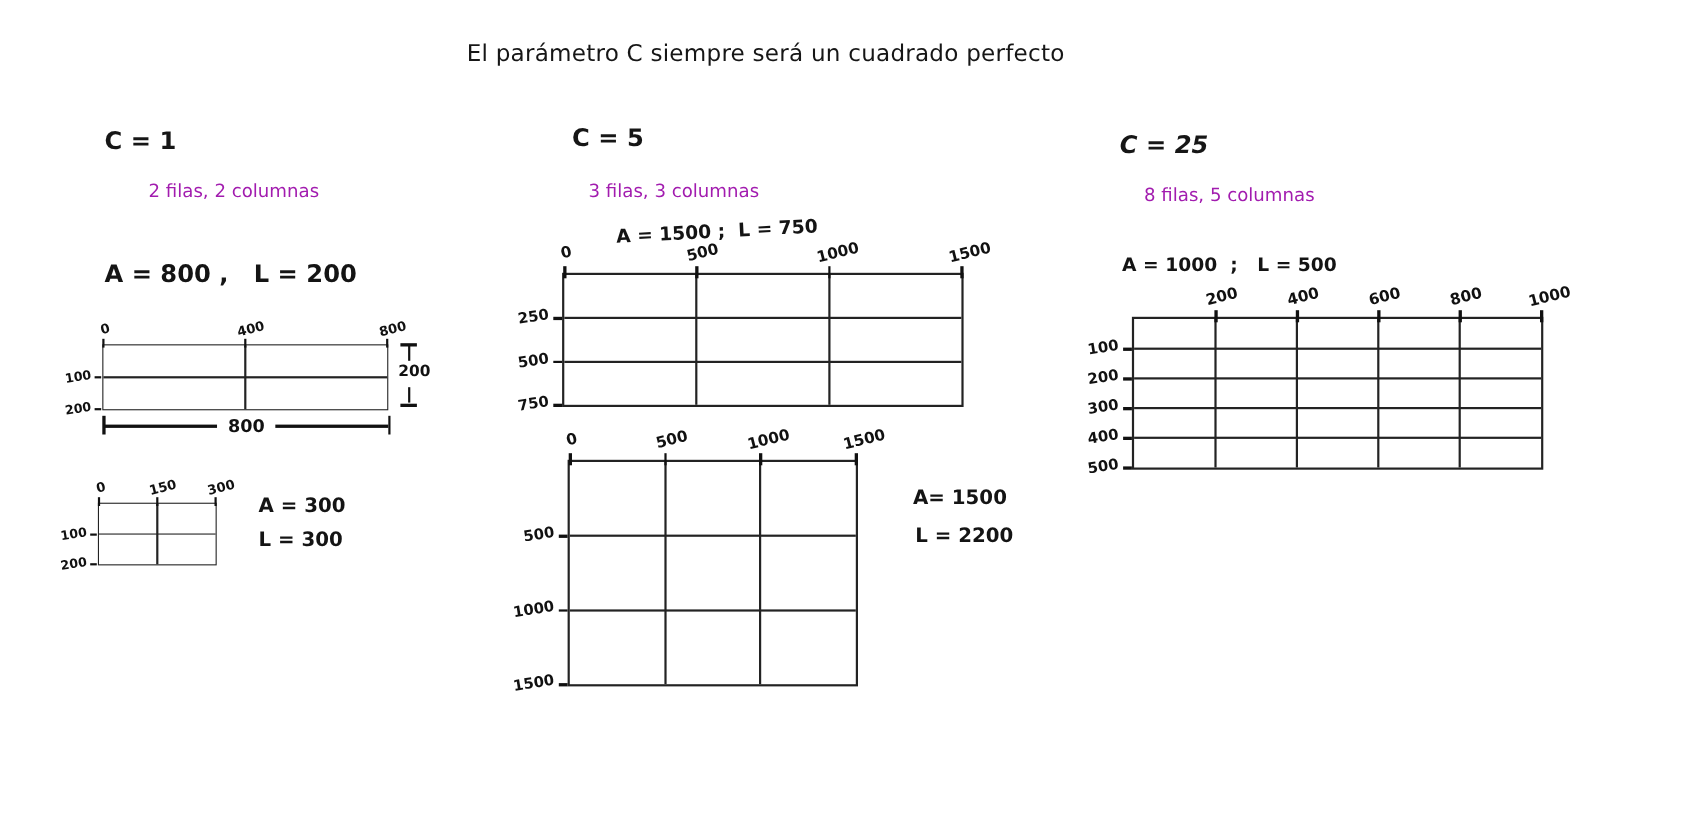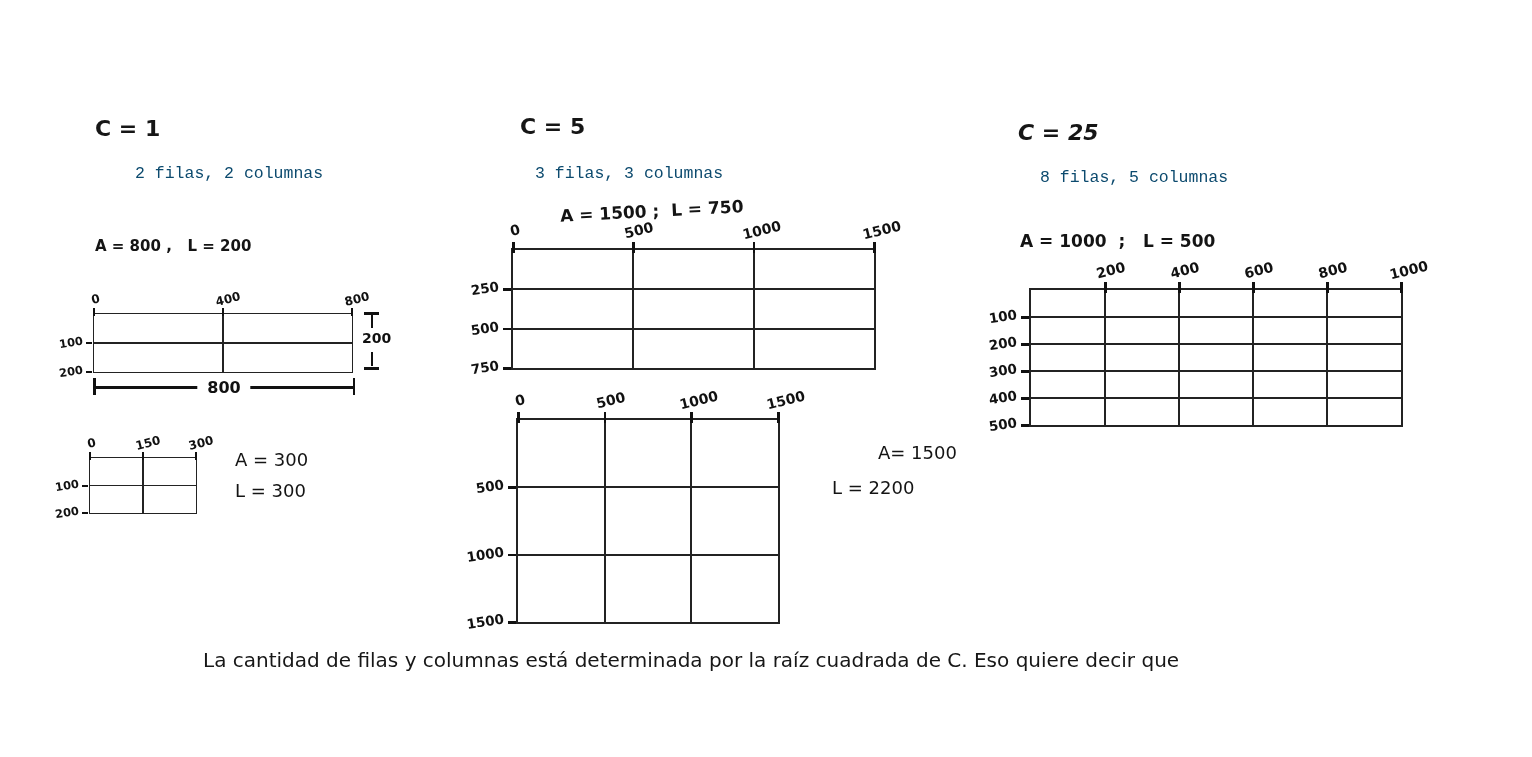--- a/index.html
+++ b/index.html
@@ -3,23 +3,23 @@
 <meta charset="utf-8">
 <style>
   html,body{margin:0;padding:0;background:#ffffff;}
   body{font-family:"DejaVu Sans", sans-serif; color:#1b1b1b;}
   .canvas{position:relative;width:1532px;height:757px;background:#ffffff;overflow:hidden;}
 
   .title{position:absolute;left:96px;top:36px;width:1200px;text-align:center;
          font-size:21px;letter-spacing:.2px;color:#161616;}
 
   .h1{position:absolute;font-size:22px;font-weight:600;color:#161616;}
-  .h2{position:absolute;font-size:16.5px;color:#0c4a6e;font-family:Liberation Mono, monospace;}
+  .h2{position:absolute;font-size:16.5px;color:#a21caf;}
   .cap{position:absolute;font-weight:700;white-space:pre;color:#141414;}
-  .side{position:absolute;font-weight:400;white-space:pre;color:#141414;font-size:18px;}
+  .side{position:absolute;font-weight:700;white-space:pre;color:#141414;font-size:18px;}
 
   
   .grid{position:absolute;border:2px solid #232323;box-sizing:border-box;}
   .grid .vline{position:absolute;top:0;bottom:0;width:2px;background:#232323;transform:translateX(-1px);}
   .grid .hline{position:absolute;left:0;right:0;height:2px;background:#232323;transform:translateY(-1px);}
   .grid .xtick{position:absolute;top:-8px;width:2.5px;height:11px;background:#111;}
   .grid .ytick{position:absolute;left:-10px;width:8px;height:2.5px;background:#111;}
   .grid .xlab{position:absolute;top:-28px;font-weight:700;font-size:14px;
               transform:translateX(-30%) rotate(-14deg);white-space:nowrap;color:#111;}
   .grid .ylab{position:absolute;left:-14px;font-weight:700;font-size:13.5px;
@@ -47,25 +47,26 @@
   .vdim .vstem{position:absolute;left:10.5px;width:2.5px;height:14px;background:#111;}
   .vdim .vlabel{position:absolute;left:2px;top:20px;font-weight:700;font-size:14px;color:#111;white-space:nowrap;}
 
   .footer{position:absolute;left:203px;top:645px;font-size:20px;line-height:31px;color:#171717;}
 </style>
 </head>
 <body>
 
 <div class="canvas">
 
+  <div class="title">El parámetro C siempre será un cuadrado perfecto</div>
 
   <div class="h1" style="left:95px;top:116px;">C = 1</div>
   <div class="h2" style="left:135px;top:164px;">2 filas, 2 columnas</div>
 
-  <div class="cap" style="left:95px;top:237px;font-size:15px;">A = 800 ,   L = 200</div>
+  <div class="cap" style="left:95px;top:237px;font-size:22px;">A = 800 ,   L = 200</div>
 
   <div class="grid thin" style="left:93px;top:313px;width:260px;height:60px;">
       <div class="vline" style="left: 50%;"></div>
       <div class="hline" style="top: 50%;"></div>
       <div class="xtick" style="left: calc(0% - 1px);"></div>
       <div class="xlab" style="left: 0%;">0</div>
       <div class="xtick" style="left: calc(50% - 1px);"></div>
       <div class="xlab" style="left: 50%;">400</div>
       <div class="xtick" style="left: calc(100% - 1px);"></div>
       <div class="xlab" style="left: 100%;">800</div>
@@ -148,21 +149,21 @@
       <div class="xtick" style="left: calc(100% - 1px);"></div>
       <div class="xlab" style="left: 100%;">1500</div>
       <div class="ytick" style="top: calc(33.3333% - 1px);"></div>
       <div class="ylab" style="top: 33.3333%;">500</div>
       <div class="ytick" style="top: calc(66.6667% - 1px);"></div>
       <div class="ylab" style="top: 66.6667%;">1000</div>
       <div class="ytick" style="top: calc(100% - 1px);"></div>
       <div class="ylab" style="top: 100%;">1500</div>
     </div>
 
-  <div class="side" style="left:878px;top:442px;">A= 1500</div>
+  <div class="side" style="left:830px;top:442px;">A= 1500</div>
   <div class="side" style="left:832px;top:477px;">L = 2200</div>
 
   <div class="h1" style="left:1018px;top:120px;font-style:italic;">C = 25</div>
   <div class="h2" style="left:1040px;top:168px;">8 filas, 5 columnas</div>
 
   <div class="cap" style="left:1020px;top:231px;font-size:17px;">A = 1000  ;   L = 500</div>
 
   <div class="grid" style="left:1029px;top:288px;width:374px;height:139px;">
       <div class="vline" style="left: 20%;"></div>
       <div class="vline" style="left: 40%;"></div>
@@ -188,16 +189,15 @@
       <div class="ylab" style="top: 40%;">200</div>
       <div class="ytick" style="top: calc(60% - 1px);"></div>
       <div class="ylab" style="top: 60%;">300</div>
       <div class="ytick" style="top: calc(80% - 1px);"></div>
       <div class="ylab" style="top: 80%;">400</div>
       <div class="ytick" style="top: calc(100% - 1px);"></div>
       <div class="ylab" style="top: 100%;">500</div>
     </div>
 
   <div class="footer">
-    <div>La cantidad de filas y columnas está determinada por la raíz cuadrada de C. Eso quiere decir que</div>
   </div>
 
 </div>
 
 </body></html>

